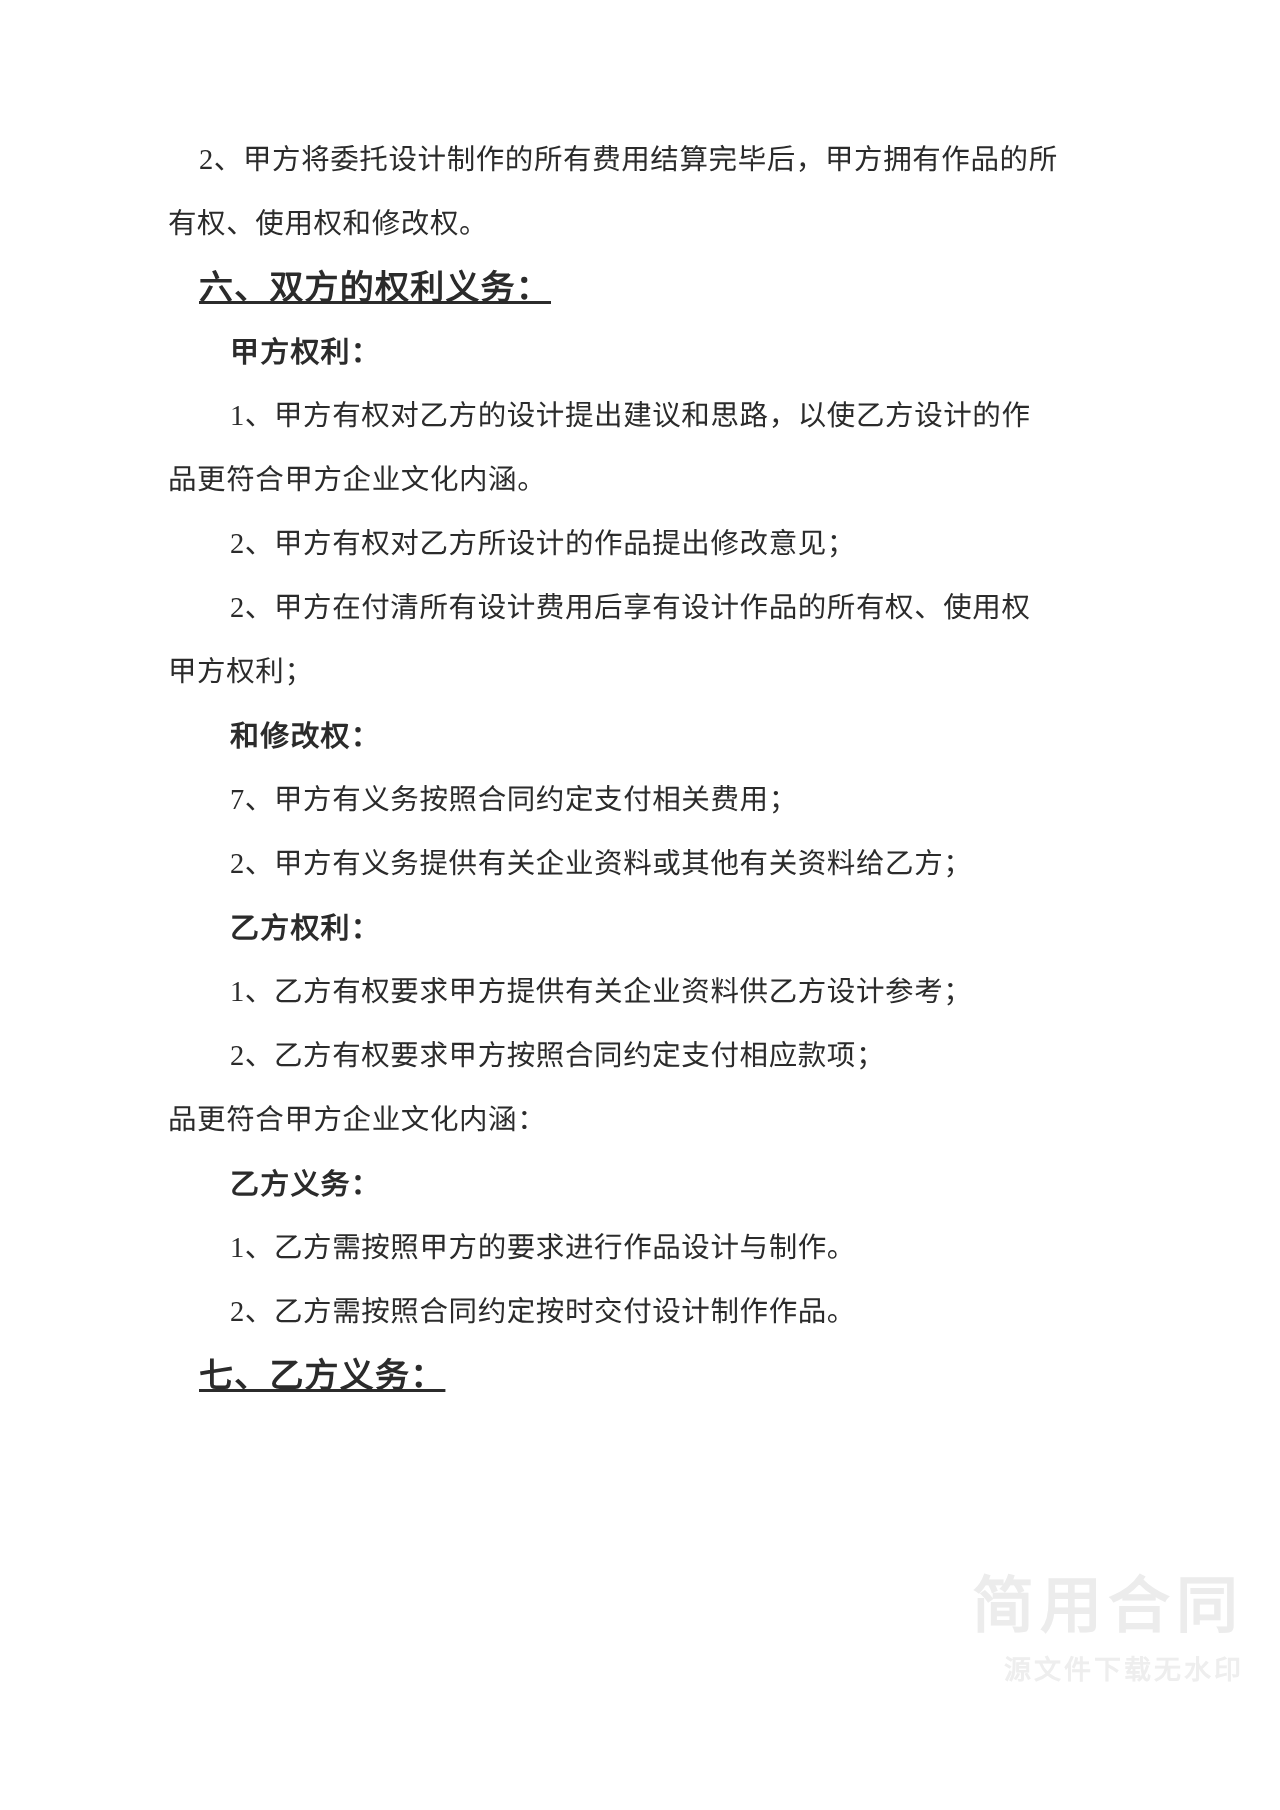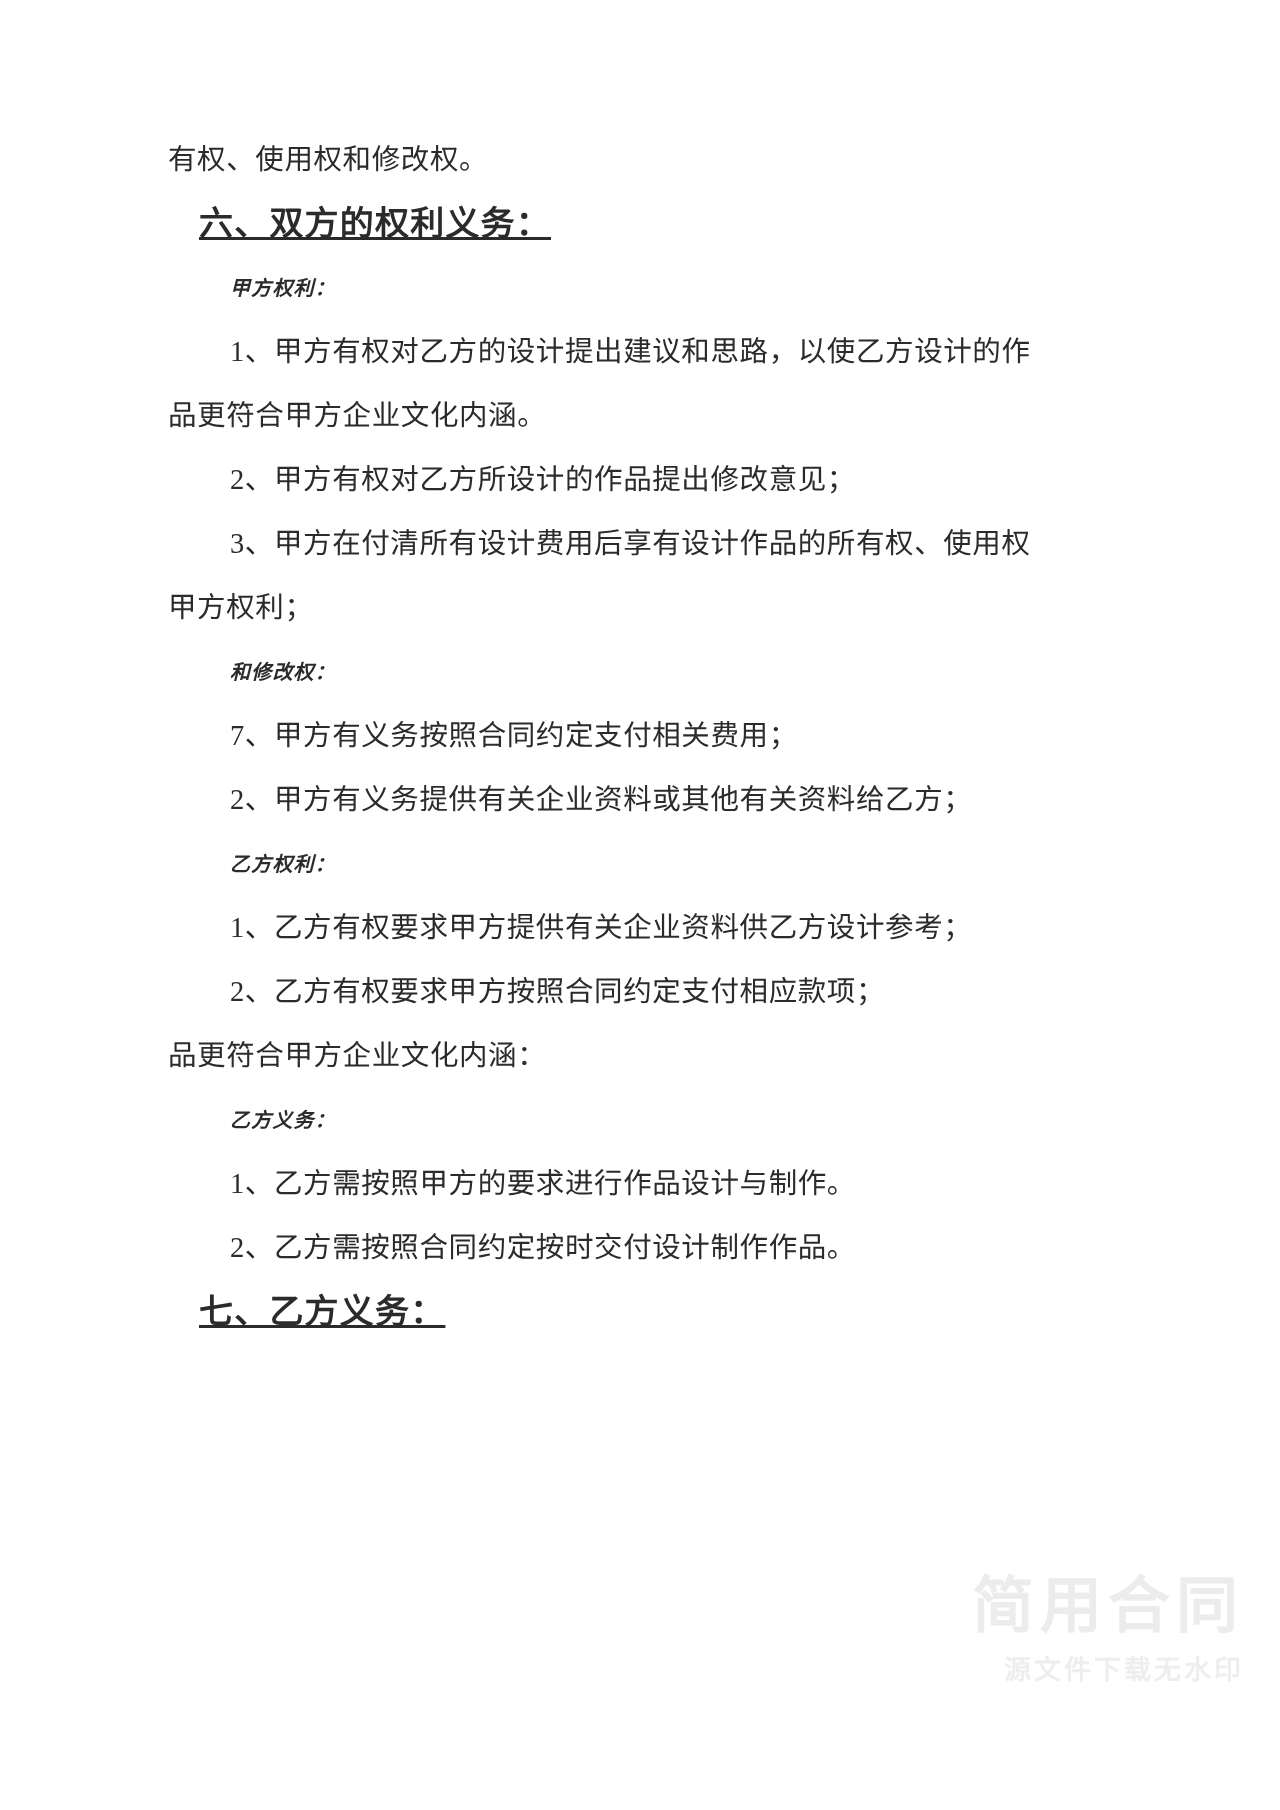--- a/index.html
+++ b/index.html
@@ -50,22 +50,21 @@
   .heading-major {
     font-weight: 700;
     letter-spacing: 1.2px;
     font-size: 34px;
     text-decoration: underline;
   }
   
   .heading-sub {
     font-weight: 700;
     letter-spacing: 1.2px;
-    font-size: 20px;
-    font-style: italic;
+    font-size: 29px;
   }
 
   
   .watermark {
     position: absolute;
     right: 36px;
     bottom: 120px;
     width: 420px;
     text-align: right;
     pointer-events: none;
@@ -91,29 +90,30 @@
     white-space: nowrap;
   }
 </style>
 </head>
 <body>
 
 <div class="page">
 
   <div class="doc-body">
 
+    <div class="line ind-1">2、甲方将委托设计制作的所有费用结算完毕后，甲方拥有作品的所</div>
     <div class="line ind-0">有权、使用权和修改权。</div>
 
     <div class="line ind-1 heading-major">六、双方的权利义务：</div>
 
     <div class="line ind-2 heading-sub">甲方权利：</div>
     <div class="line ind-2">1、甲方有权对乙方的设计提出建议和思路，以使乙方设计的作</div>
     <div class="line ind-0">品更符合甲方企业文化内涵。</div>
     <div class="line ind-2">2、甲方有权对乙方所设计的作品提出修改意见；</div>
-    <div class="line ind-2">3、甲方在付清所有设计费用后享有设计作品的所有权、使用权</div>
+    <div class="line ind-2">2、甲方在付清所有设计费用后享有设计作品的所有权、使用权</div>
     <div class="line ind-0">甲方权利；</div>
 
     <div class="line ind-2 heading-sub">和修改权：</div>
     <div class="line ind-2">7、甲方有义务按照合同约定支付相关费用；</div>
     <div class="line ind-2">2、甲方有义务提供有关企业资料或其他有关资料给乙方；</div>
 
     <div class="line ind-2 heading-sub">乙方权利：</div>
     <div class="line ind-2">1、乙方有权要求甲方提供有关企业资料供乙方设计参考；</div>
     <div class="line ind-2">2、乙方有权要求甲方按照合同约定支付相应款项；</div>
     <div class="line ind-0">品更符合甲方企业文化内涵：</div>

